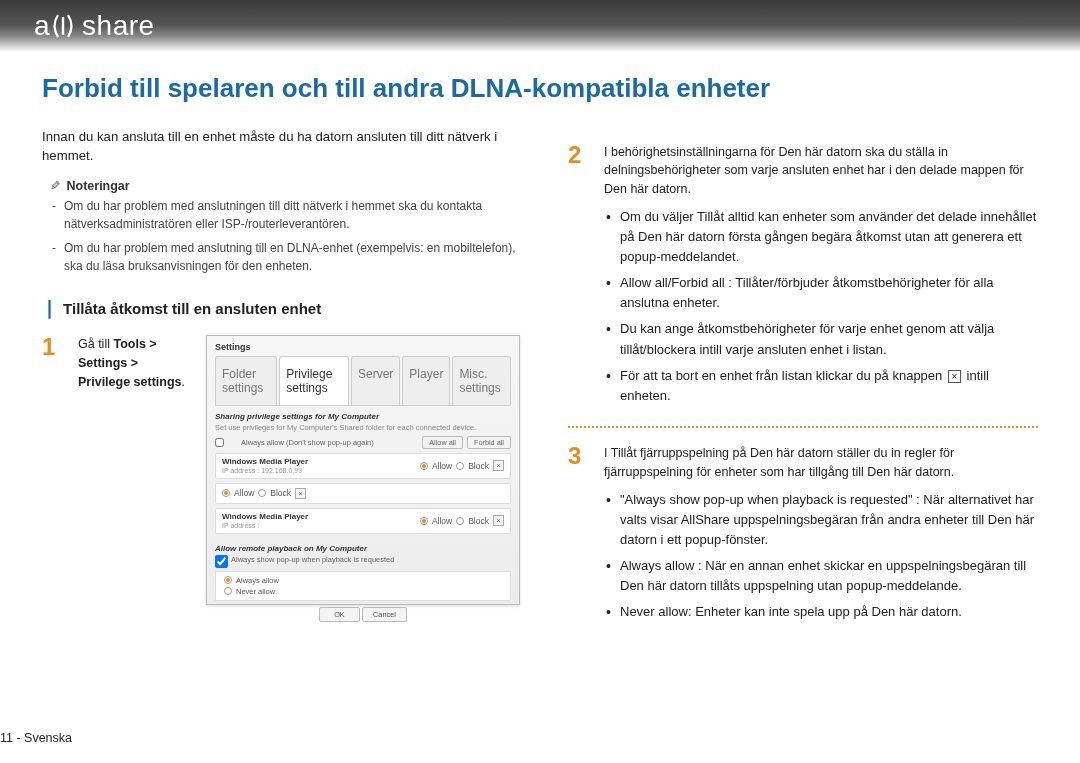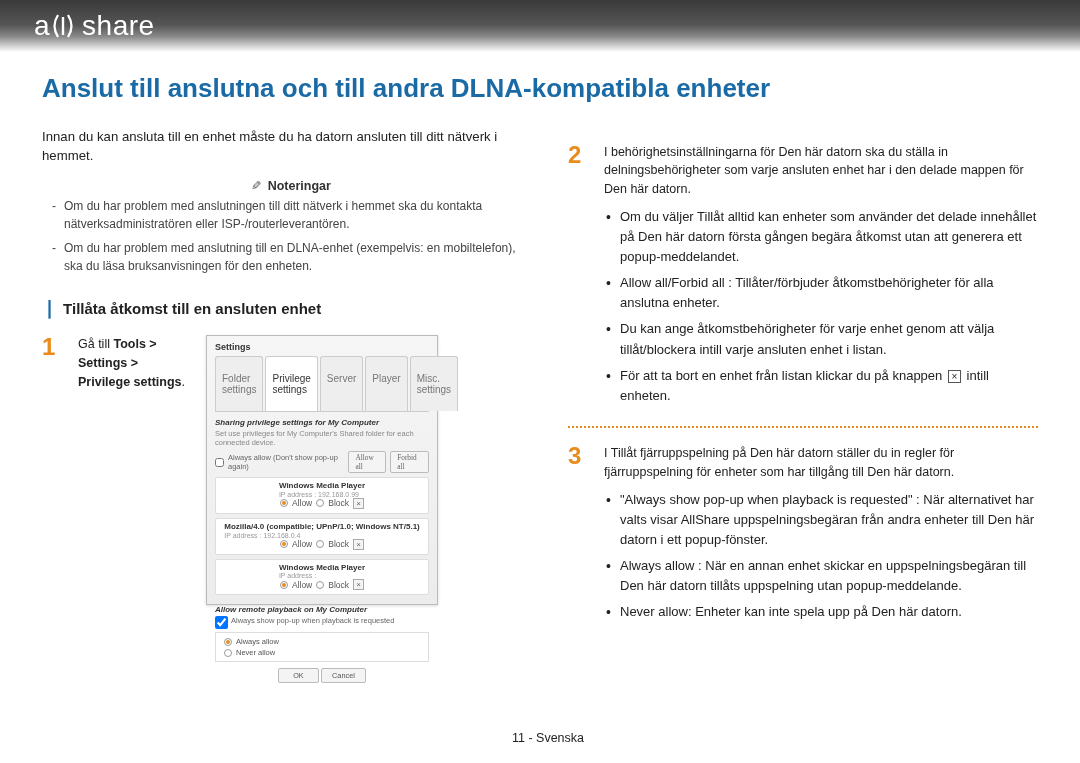--- a/index.html
+++ b/index.html
@@ -54,21 +54,20 @@
     line-height: 1.5;
     color: #222;
     margin-bottom: 12px;
   }
   .note-group { margin-left: 8px; }
   .note-head {
     font-size: 12.5px;
     font-weight: bold;
     color: #333;
     margin-bottom: 4px;
-    text-align: center;
   }
   .note-head::before {
     content: "✎";
     display: inline-block;
     transform: scaleX(-1);
     margin-right: 6px;
     font-weight: normal;
     color: #555;
   }
   .note-list {
@@ -119,21 +118,21 @@
     line-height: 1.5;
     color: #222;
   }
   .step-text b { font-weight: bold; }
   .step1-row {
     display: flex;
     gap: 18px;
     align-items: flex-start;
   }
   .screenshot {
-    width: 232px;
+    width: 314px;
     height: 270px;
     border: 1px solid #bbb;
     background: linear-gradient(#f6f6f6,#ececec);
     font-size: 8.5px;
     color: #555;
     padding: 6px 8px;
     box-shadow: 0 1px 3px rgba(0,0,0,0.15);
     display: flex;
     flex-direction: column;
   }
@@ -141,22 +140,22 @@
   .ss-tabs {
     display: flex;
     gap: 2px;
     border-bottom: 1px solid #ccc;
     margin-bottom: 6px;
   }
   .ss-tab {
     background: #eee;
     border: 1px solid #ccc;
     border-bottom: none;
-    padding: 16px 6px;
-    font-size: 10px;
+    padding: 10px 6px;
+    font-size: 12px;
     color: #777;
     border-radius: 3px 3px 0 0;
   }
   .ss-tab.active {
     background: #fff;
     color: #333;
     font-weight: normal;
   }
   .ss-sub {
     font-weight: bold;
@@ -167,34 +166,33 @@
   }
   .ss-hint { font-size: 7.5px; color:#888; margin-bottom:4px; }
   .ss-chkrow {
     display:flex;
     align-items:center;
     justify-content: space-between;
     font-size: 7.5px;
     color:#666;
     margin-bottom:4px;
   }
-  .ss-chkrow .chk { display:flex; align-items:center; gap:4px; }
+  .ss-chkrow .chk { display:flex; align-items:center; gap:17px; }
   .ss-chkrow .chk input { width:9px; height:9px; }
-  .ss-btns { display:flex; gap:4px;font-family:Liberation Serif, serif; }
+  .ss-btns { display:flex; gap:4px; }
   .ss-btn { border:1px solid #bbb; background:#f4f4f4; border-radius:2px; padding:1px 6px; font-size:7.3px; }
   .ss-device {
     border:1px solid #ddd;
     background:#fff;
     border-radius:2px;
     padding:4px 6px;
     margin-bottom:4px;
     display:flex;
     justify-content:space-between;
     align-items:center;
-    flex-direction:column;
   }
   .ss-device .dn { font-weight:bold; font-size:8px; color:#333; line-height:1.1; }
   .ss-device .da { font-size:7px; color:#999; }
   .ss-device .ctrls { display:flex; align-items:center; gap:4px; }
   .radio { width:8px; height:8px; border:1px solid #999; border-radius:50%; display:inline-block; }
   .radio.on::after { content:""; display:block; width:4px; height:4px; background:#e88c1e; border-radius:50%; margin:1px auto; }
   .xbtn { width:11px; height:11px; border:1px solid #aaa; background:#f4f4f4; font-size:8px; text-align:center; line-height:9px; color:#666; }
   .ss-sec2 { margin-top:6px; }
   .ss-footer { margin-top:auto; text-align:center; padding-top:8px; }
   .inline-x {
@@ -227,22 +225,21 @@
     font-size: 14px;
   }
   .divider {
     border:none;
     border-top: 2px dotted #e88c1e;
     margin: 14px 0 12px 0;
   }
   .page-footer {
     position:absolute;
     bottom: 18px;
-    left:16px; right:0;
-    text-align:center;
+    left:0; right:0;
     font-size:12.5px;
     color:#222;
   }
 </style>
 </head>
 <body>
 
 <div class="header-band">
   <div class="logo">
     <span>a</span>
@@ -251,21 +248,21 @@
           <path d="M10 4 Q3 15 10 26" stroke="#fff" stroke-width="2.3" fill="none"></path>
           <path d="M20 4 Q27 15 20 26" stroke="#fff" stroke-width="2.3" fill="none"></path>
           <rect x="13.8" y="6" width="2.4" height="18" fill="#fff"></rect>
         </svg>
     </span>
     <span>share</span>
   </div>
 </div>
 
 <div class="page">
-  <h1 class="title">Anslut till anslutna och till andra DLNA-kompatibla enheter</h1>
+  <h1 class="title">Forbid till spelaren och till andra DLNA-kompatibla enheter</h1>
 
   <div class="columns">
     <div class="col-left">
       <p class="intro">Innan du kan ansluta till en enhet måste du ha datorn ansluten till ditt nätverk i hemmet.</p>
 
       <div class="note-group">
         <div class="note-head">Noteringar</div>
         <ul class="note-list">
           <li>Om du har problem med anslutningen till ditt nätverk i hemmet ska du kontakta nätverksadministratören eller ISP-/routerleverantören.</li>
           <li>Om du har problem med anslutning till en DLNA-enhet (exempelvis: en mobiltelefon), ska du läsa bruksanvisningen för den enheten.</li>
@@ -312,24 +309,20 @@
               </div>
               <div class="ctrls">
                 <span class="radio on"></span>
                   <span>Allow</span>
                 <span class="radio"></span>
                   <span>Block</span>
                 <span class="xbtn">×</span>
               </div>
             </div>
             <div class="ss-device">
-              <div>
-                <div class="dn">Mozilla/4.0 (compatible; UPnP/1.0; Windows NT/5.1)</div>
-                <div class="da">IP address : 192.168.0.4</div>
-              </div>
               <div class="ctrls">
                 <span class="radio on"></span>
                   <span>Allow</span>
                 <span class="radio"></span>
                   <span>Block</span>
                 <span class="xbtn">×</span>
               </div>
             </div>
             <div class="ss-device">
               <div>

